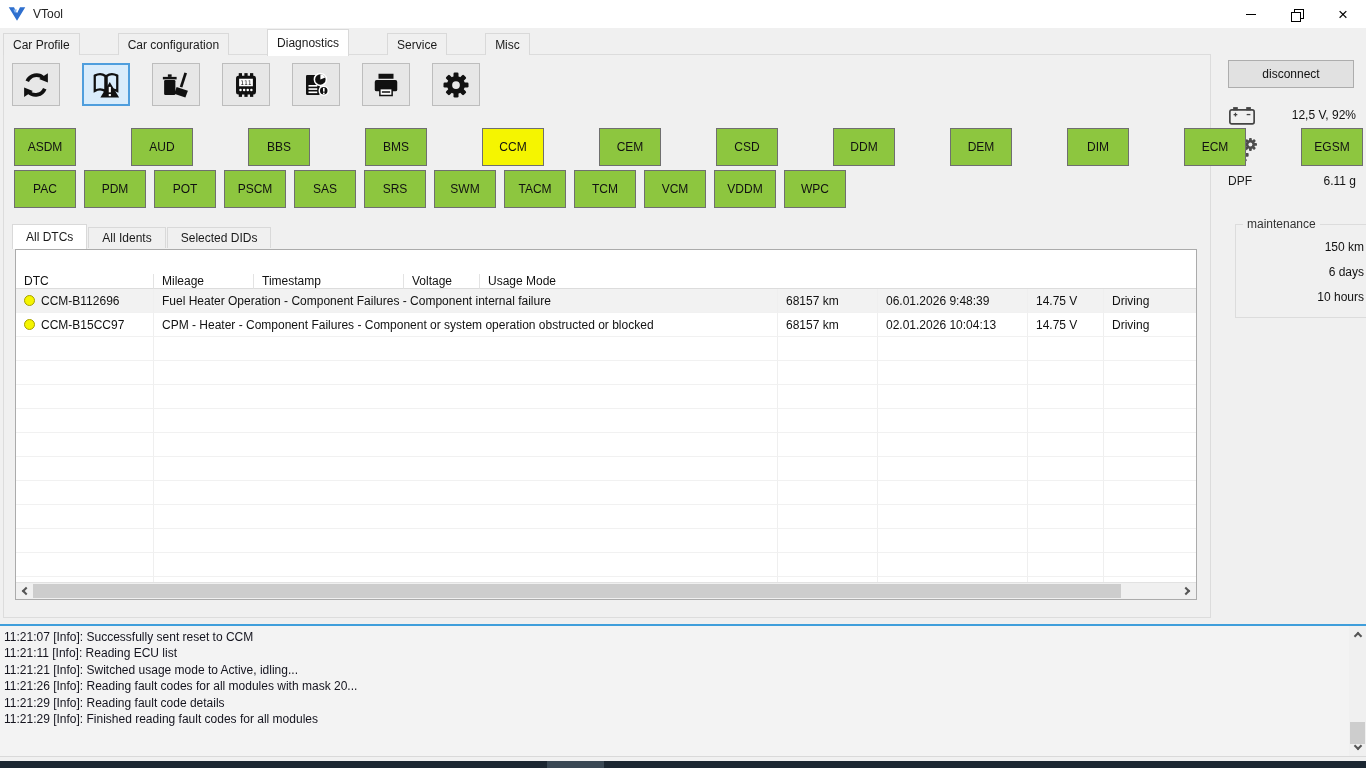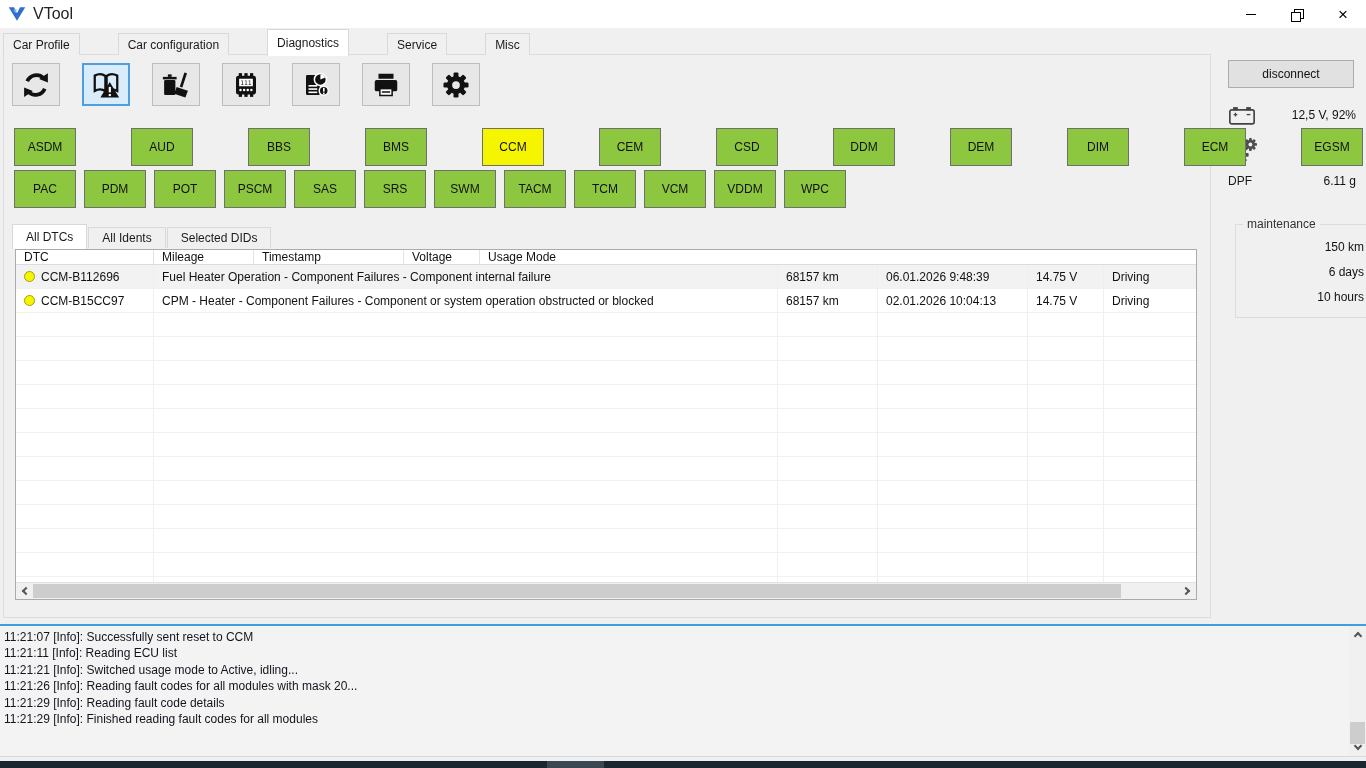--- a/index.html
+++ b/index.html
@@ -7,21 +7,21 @@
   body {
     font-family:"Liberation Sans", sans-serif;
     font-size:12px; color:#1a1a1a;
     background:#f0f0f0;
     position:relative;
   }
 
   
   .titlebar { position:absolute; top:0; left:0; width:1366px; height:28px; background:#ffffff; display:flex; align-items:center; }
   .titlebar .logo { margin-left:8px; width:18px; height:16px; }
-  .titlebar .apptitle { margin-left:7px; font-size:16px; color:#222; }
+  .titlebar .apptitle { margin-left:7px; font-size:12px; color:#222; }
   .wincontrols { position:absolute; right:0; top:0; height:28px; display:flex; }
   .winbtn { width:46px; height:28px; display:flex; align-items:center; justify-content:center; background:#fff; border:none; cursor:default; }
   .min-glyph { width:10px; height:1px; background:#000; }
   .restore-glyph { position:relative; width:11px; height:11px; }
   .restore-glyph::before { content:""; position:absolute; top:0; left:2px; width:8px; height:8px; border:1px solid #000; }
   .restore-glyph::after { content:""; position:absolute; top:3px; left:-1px; width:8px; height:8px; border:1px solid #000; background:#fff; }
   .close-glyph { font-size:17px; line-height:1; color:#000; }
 
   
   .tabstrip { position:absolute; top:28px; left:0; height:27px; display:flex; align-items:flex-end; padding-left:3px; z-index:3;gap:36px; }
@@ -43,21 +43,21 @@
   .mbtn { width:62px; height:38px; margin-right:8px; background:#8dc63f; border:1px solid #6f6f6f; display:flex; align-items:center; justify-content:center; font-size:12px; color:#111; cursor:default; }
   .mbtn.selected { background:#f5f500; }
 
   
   .subtabstrip { position:absolute; top:169px; left:8px; display:flex; align-items:flex-end; z-index:3; }
   .subtab { height:21px; background:#f0f0f0; border:1px solid #d9d9d9; border-bottom:none; display:flex; align-items:center; padding:0 13px; margin-right:1px; }
   .subtab.active { height:25px; background:#ffffff; margin-bottom:-1px; z-index:4; position:relative; }
 
   
   .dtable { position:absolute; top:194px; left:11px; width:1182px; height:351px; background:#ffffff; border:1px solid #ababab; overflow:hidden; }
-  .thead { display:flex; height:15px; background:#fff; }
+  .thead { display:flex; height:15px; background:#fff;margin-top:24px; }
   .th { display:flex; align-items:center; padding-left:8px; border-right:1px solid #e3e3e3; border-bottom:1px solid #dcdcdc; color:#111; }
   .trow { display:flex; height:24px; background:#fff; }
   .trow.alt { background:#f2f2f2; }
   .td { display:flex; align-items:center; padding-left:8px; border-right:1px solid #efefef; border-bottom:1px solid #f1f1f1; white-space:nowrap; overflow:hidden; color:#111; }
   .c-dtc{width:138px;} .c-desc{width:624px;} .c-mil{width:100px;} .c-ts{width:150px;} .c-volt{width:76px;} .c-um{flex:1; border-right:none;}
   .dtc-dot { width:11px; height:11px; border-radius:50%; background:#f5f500; border:1.5px solid #a7a000; margin-right:6px; flex:0 0 auto; }
 
   
   .hscroll { position:absolute; left:0; right:0; bottom:0; height:17px; background:#f0f0f0; border-top:1px solid #e2e2e2; }
   .hs-arrow { position:absolute; top:0; width:17px; height:16px; display:flex; align-items:center; justify-content:center; }

